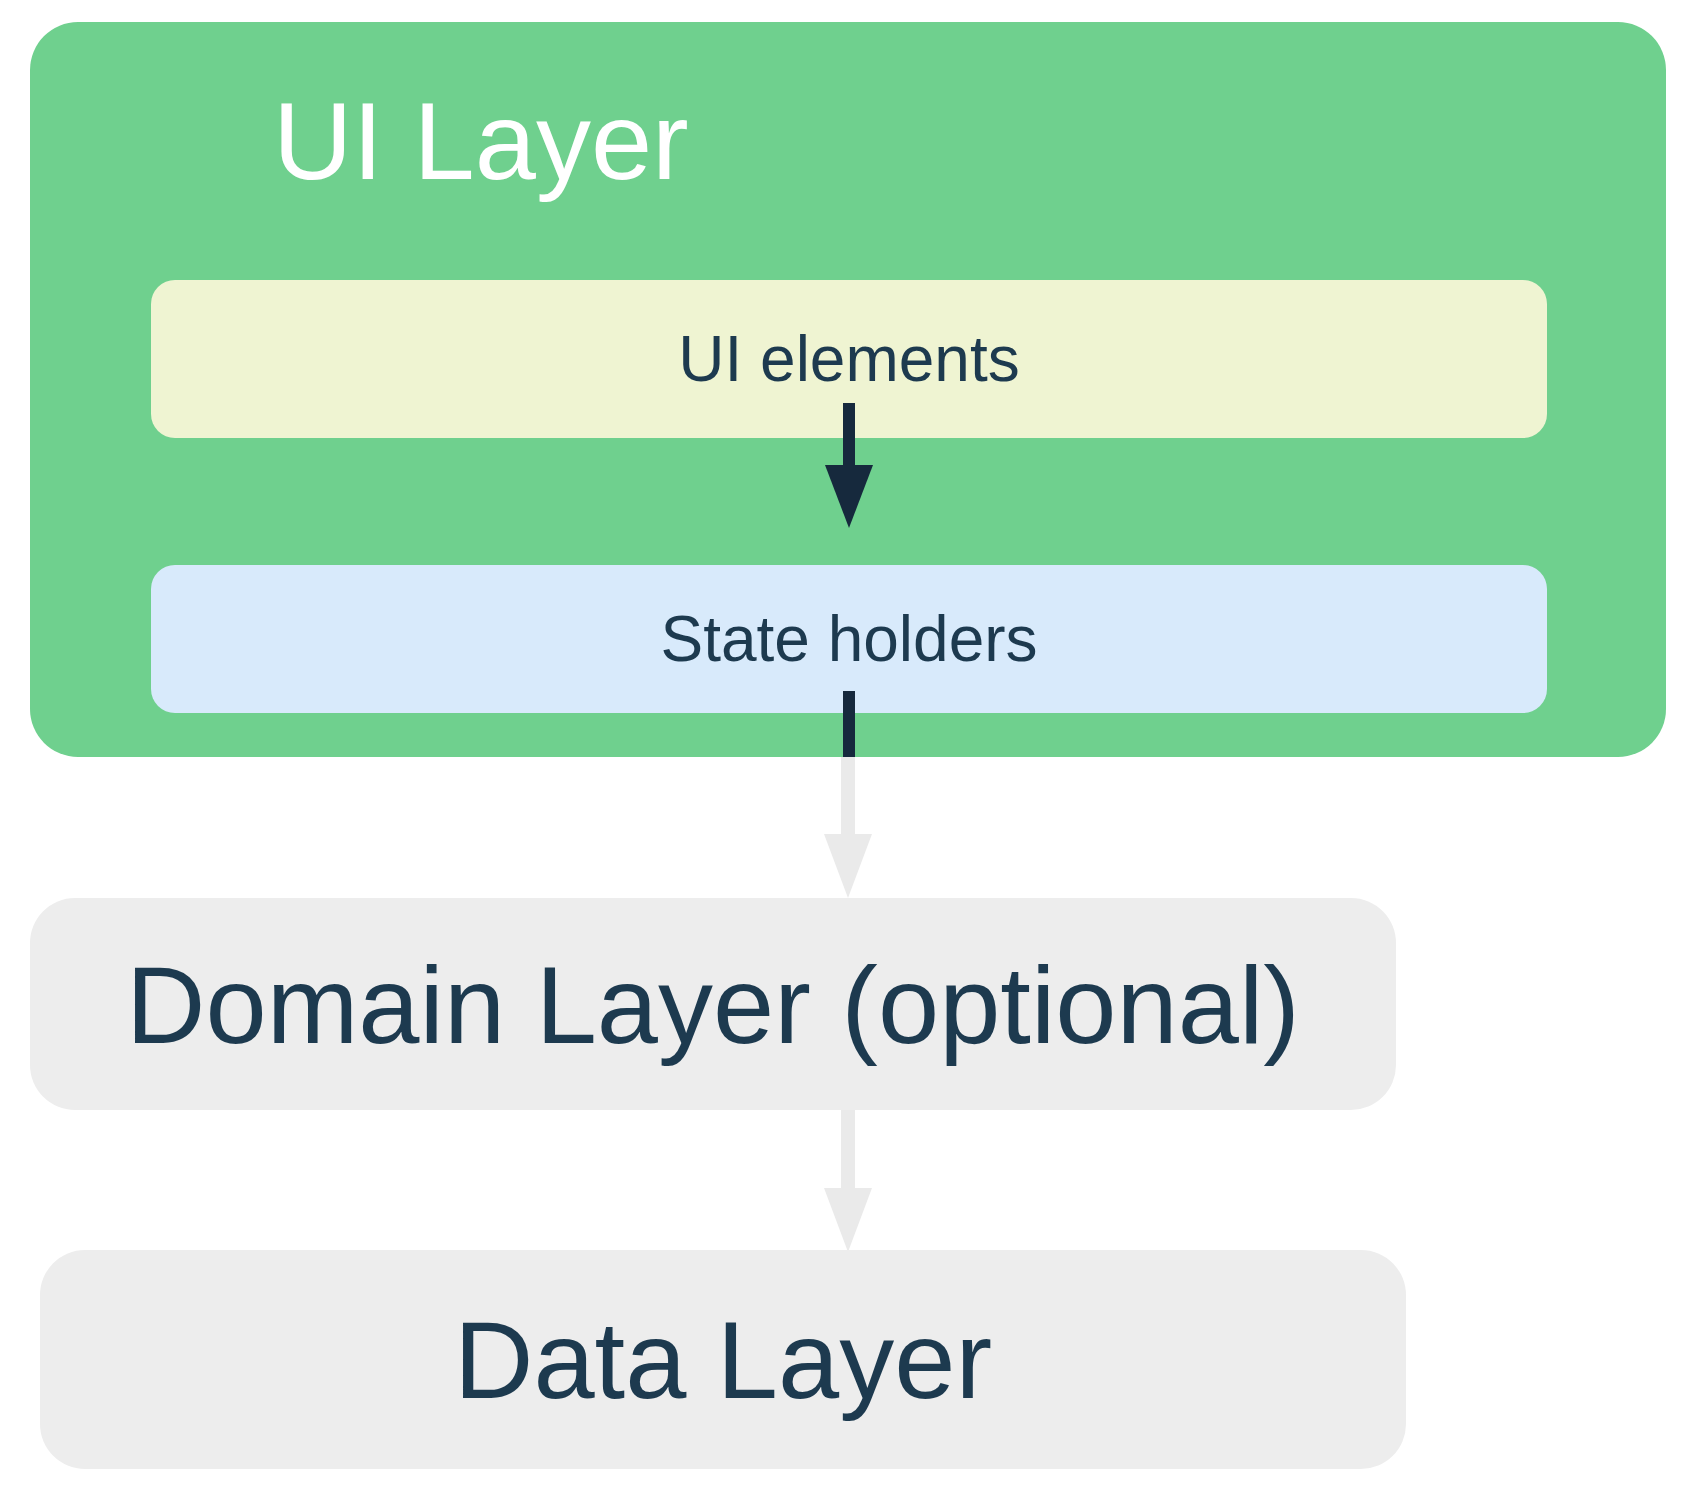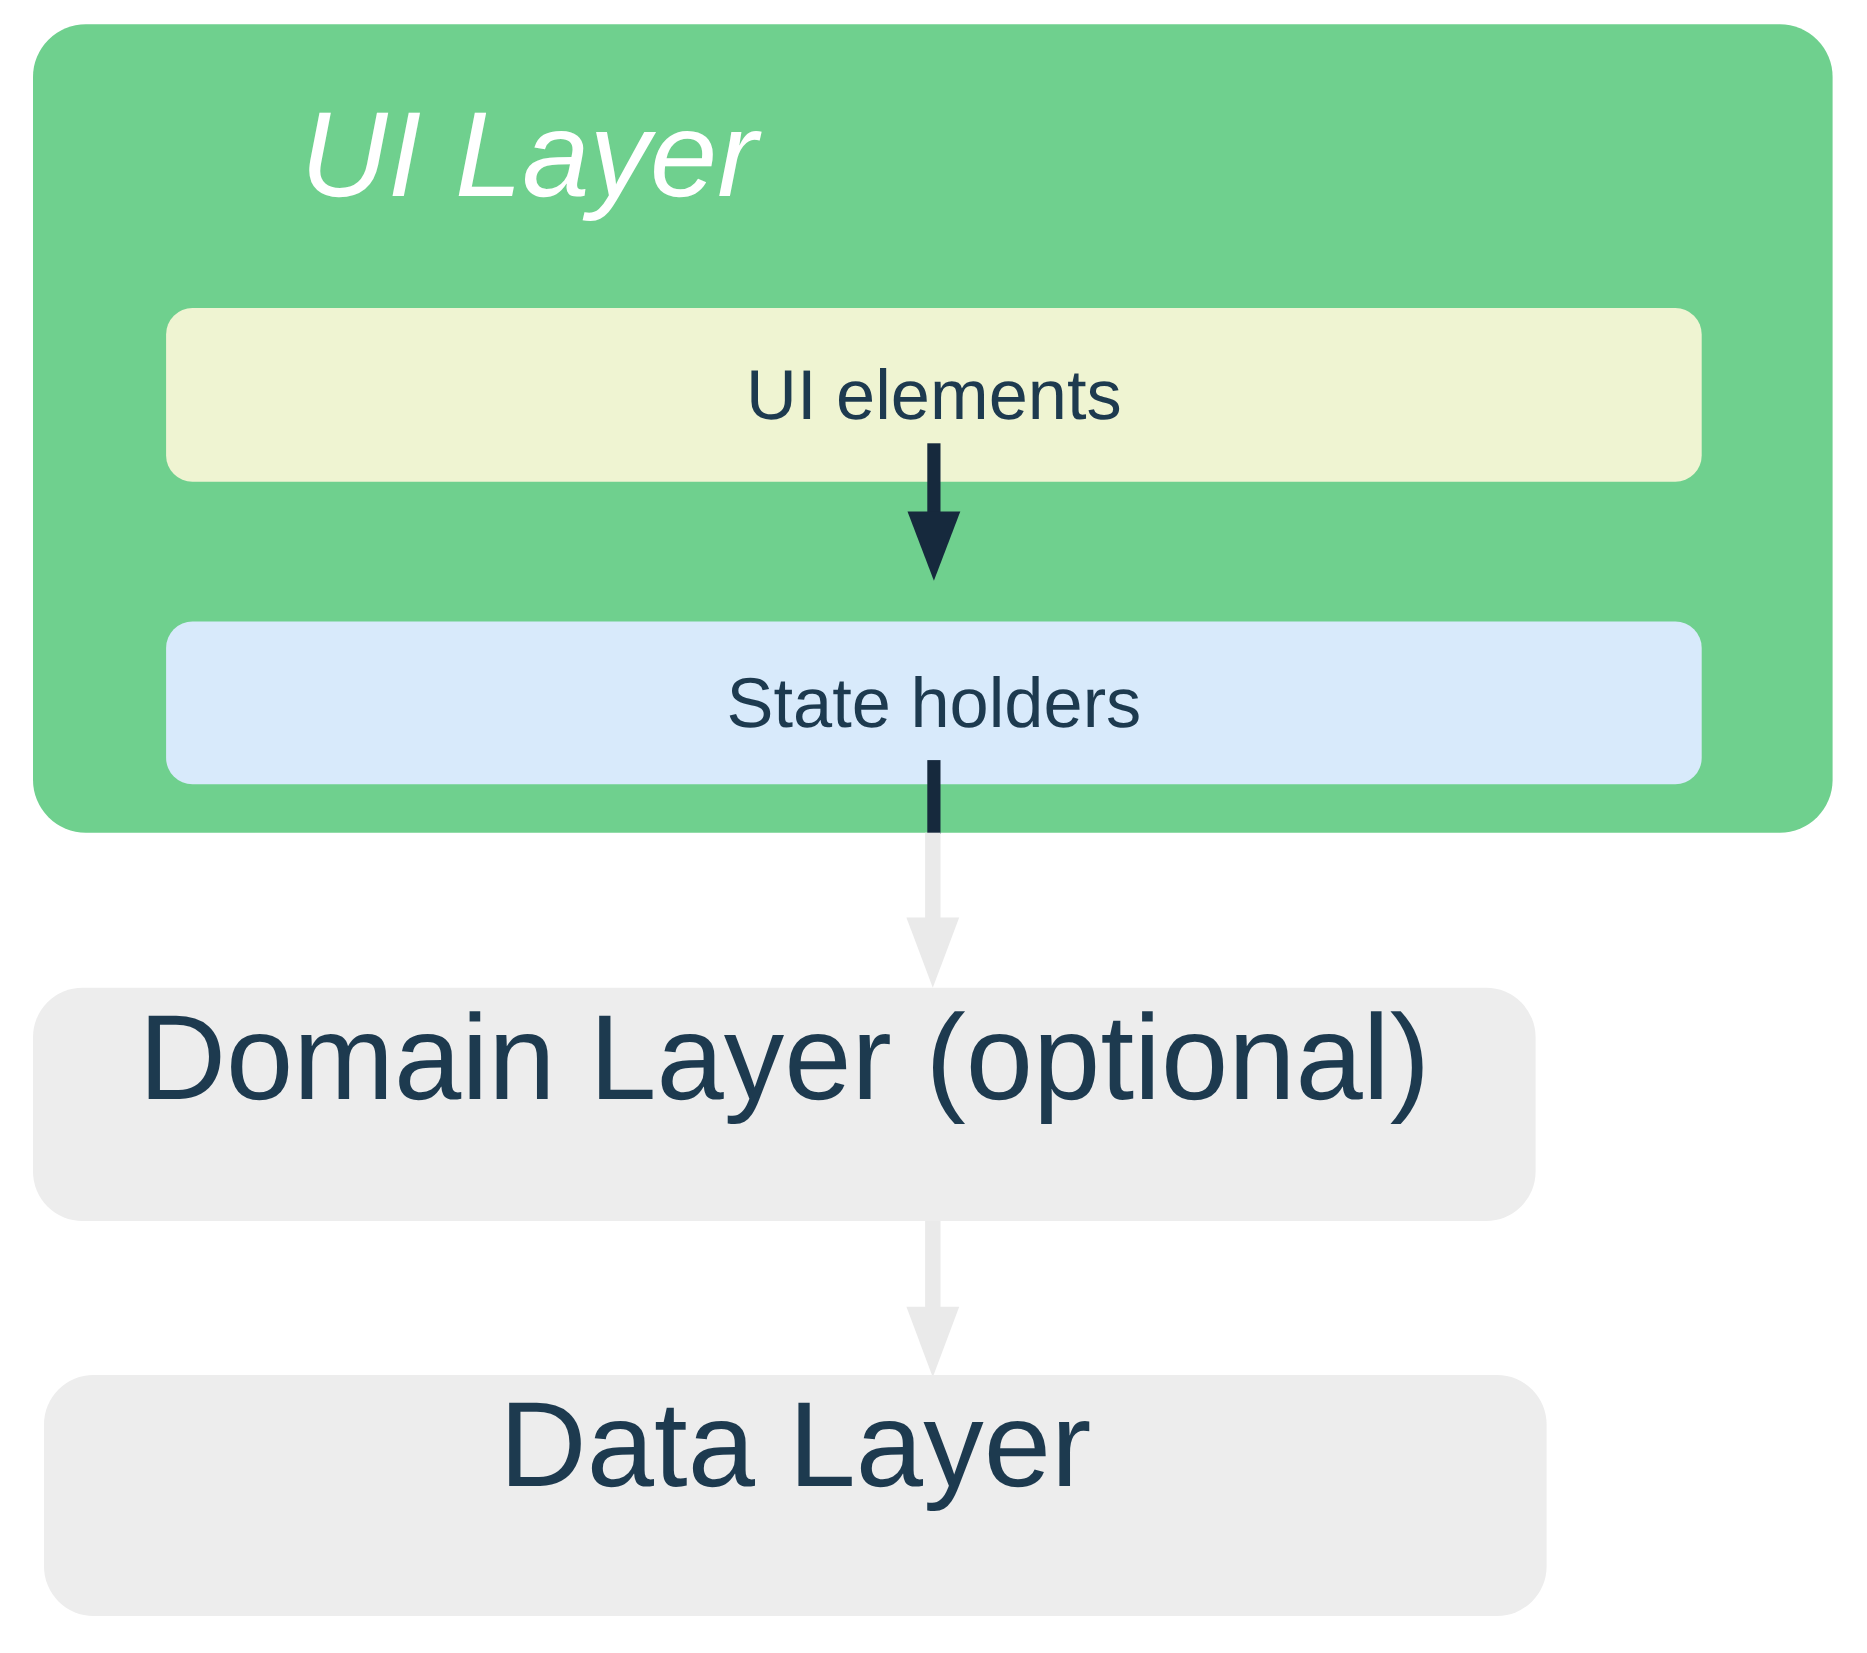--- a/index.html
+++ b/index.html
@@ -23,21 +23,20 @@
     background: var(--ui_layer_bg, #6FD08E);
     border-radius: 48px;
   }
   .ui-layer-title {
     position: absolute;
     left: 243px; top: 64px;
     font-size: 110px;
     line-height: 1.0;
     color: var(--title_text, #FFFFFF);
     white-space: nowrap;
-    font-style: italic;
   }
   .inner-box {
     position: absolute;
     left: 151px;
     width: 1396px;
     border-radius: 24px;
     display: flex;
     align-items: center;
     justify-content: center;
     font-size: 64px;
@@ -54,21 +53,21 @@
     background: var(--state_holders_bg, #D8EAFB);
   }
   
   .neutral-box {
     position: absolute;
     left: 30px;
     width: 1366px;
     border-radius: 45px;
     background: var(--neutral_box_bg, #EDEDED);
     display: flex;
-    align-items: flex-start;
+    align-items: center;
     justify-content: center;
     font-size: 110px;
     color: var(--text_dark, #1D3A4F);
     white-space: nowrap;
   }
   .domain-layer-box { top: 898px; height: 212px; }
   .data-layer-box   { top: 1250px; height: 219px; margin-left: 10px; }
   
   .arrow-part { position: absolute; }
   .stem-dark {

